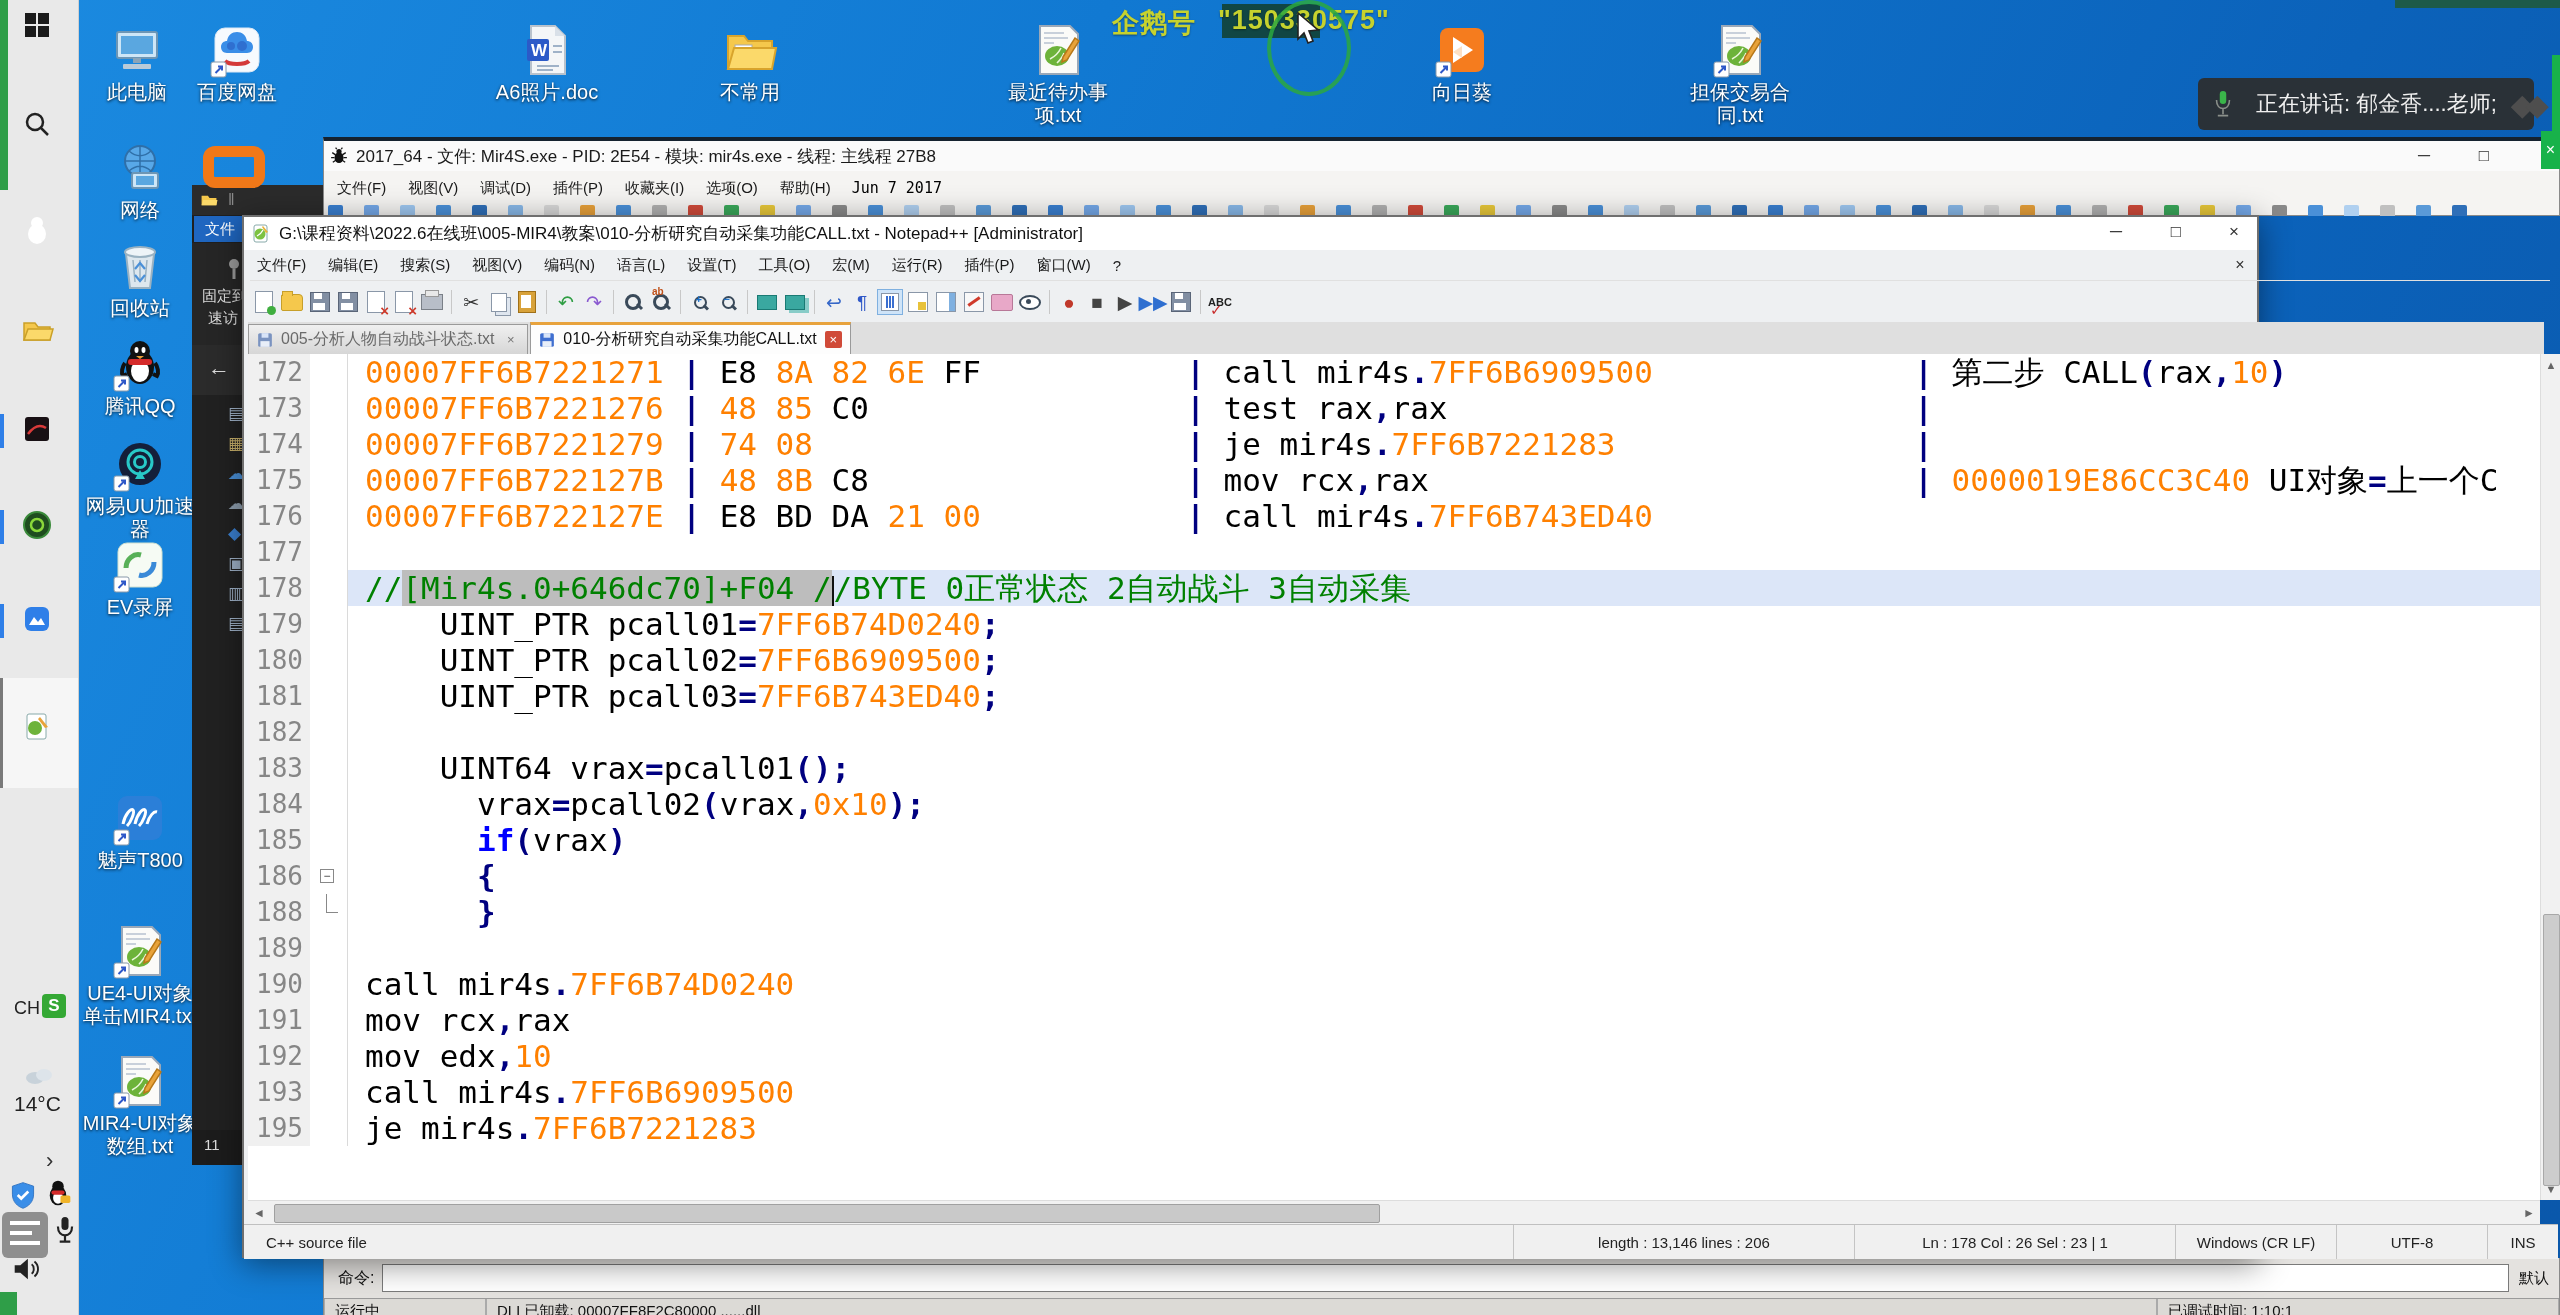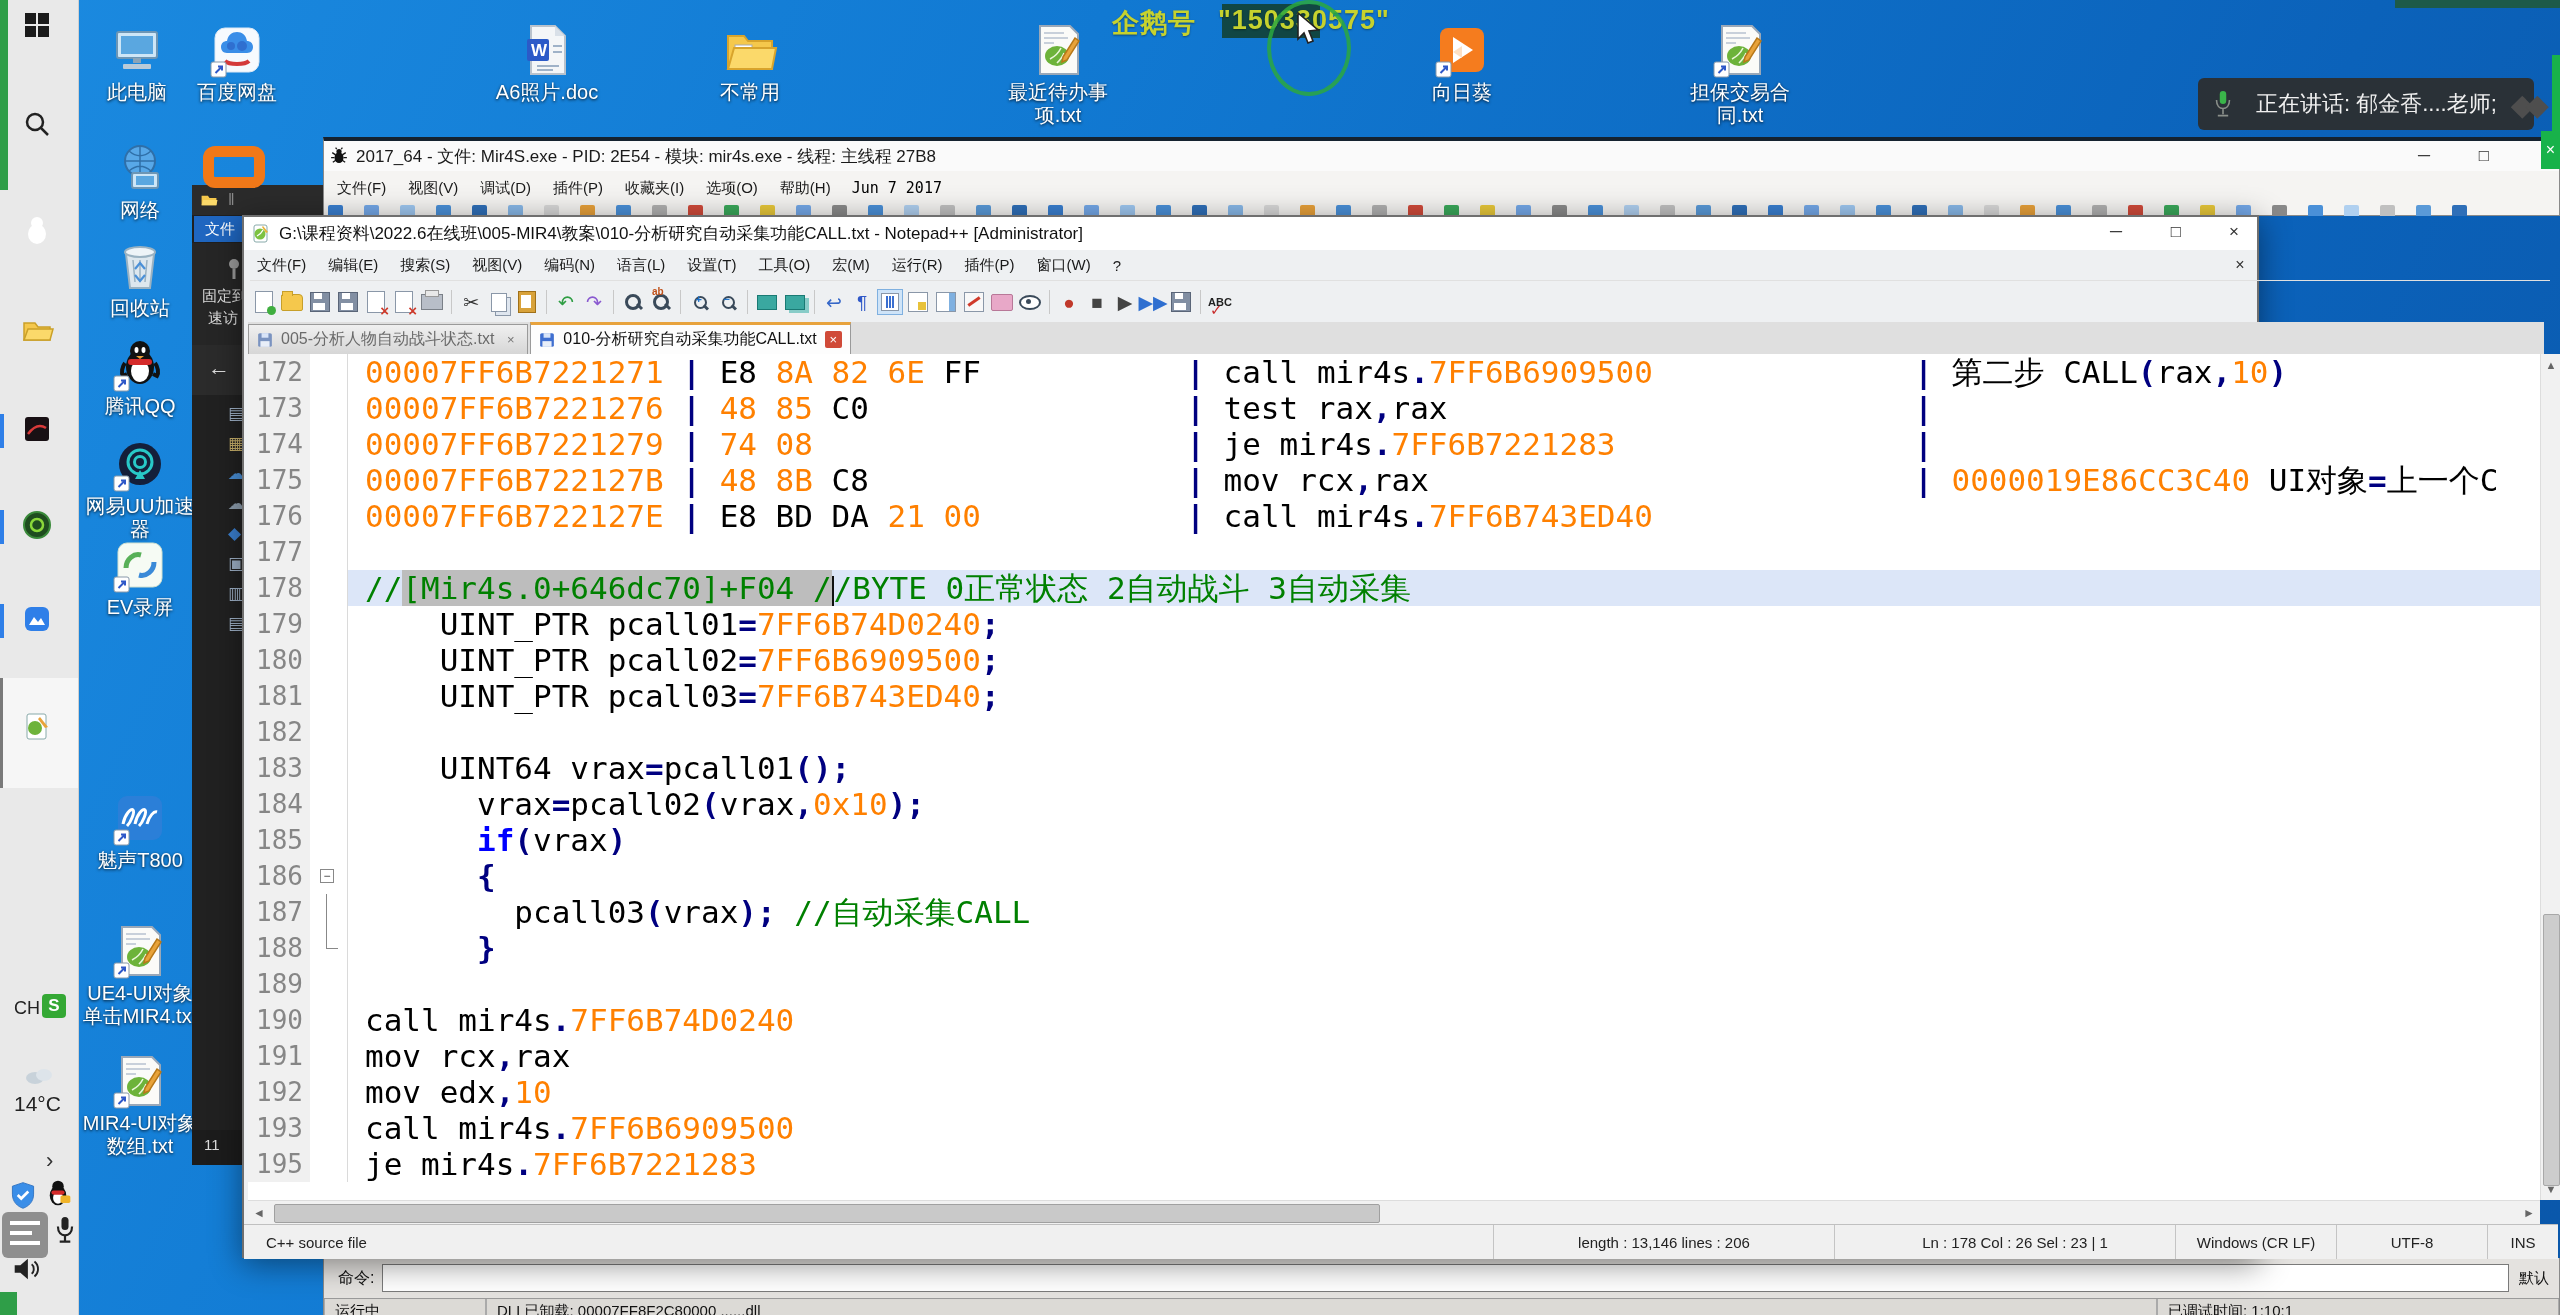--- a/index.html
+++ b/index.html
@@ -694,27 +694,20 @@
         <pre><span class="k">      </span><span class="b">if</span><span class="p">(</span><span class="k">vrax</span><span class="p">)</span></pre>
       </div>
       <div class="edrow">
         <div class="lnum">186</div>
         <div class="foldc">
           <span class="foldbox">−</span>
         </div>
         <pre><span class="k">      </span><span class="p">{</span></pre>
       </div>
       <div class="edrow">
-        <div class="lnum">187</div>
-        <div class="foldc">
-          <span class="foldline"></span>
-        </div>
-        <pre><span class="k">        pcall03</span><span class="p">(</span><span class="k">vrax</span><span class="p">);</span><span class="k"> </span><span class="c">//自动采集CALL</span></pre>
-      </div>
-      <div class="edrow">
         <div class="lnum">188</div>
         <div class="foldc">
           <span class="foldend"></span>
         </div>
         <pre><span class="k">      </span><span class="p">}</span></pre>
       </div>
       <div class="edrow">
         <div class="lnum">189</div>
         <div class="foldc"></div>
         <pre></pre>
@@ -751,21 +744,21 @@
     <div id="vthumb"></div>
   </div>
   <div id="hscroll">
     <span class="ar" style="left:0;">◄</span>
     <span class="ar" style="right:0;">►</span>
     <div id="hthumb"></div>
   </div>
   <div id="npp-status">
     <span class="sseg first">C++ source file</span>
     <span class="sseg" style="width:340px;">length : 13,146    lines : 206</span>
-    <span class="sseg" style="width:320px;padding-left:20px;">Ln : 178    Col : 26    Sel : 23 | 1</span>
+    <span class="sseg" style="width:320px;">Ln : 178    Col : 26    Sel : 23 | 1</span>
     <span class="sseg" style="width:160px;">Windows (CR LF)</span>
     <span class="sseg" style="width:150px;">UTF-8</span>
     <span class="sseg" style="width:70px;">INS</span>
   </div>
 </div>
 
 <div class="abs" id="taskbar">
   <div class="tray" style="left:14px;top:998px;font-size:18px;">CH</div>
   <div class="tray sgreen" style="left:42px;top:994px;width:24px;height:24px;font-size:17px;line-height:24px;">S</div>
   <div class="tray" style="left:22px;top:1062px;">

